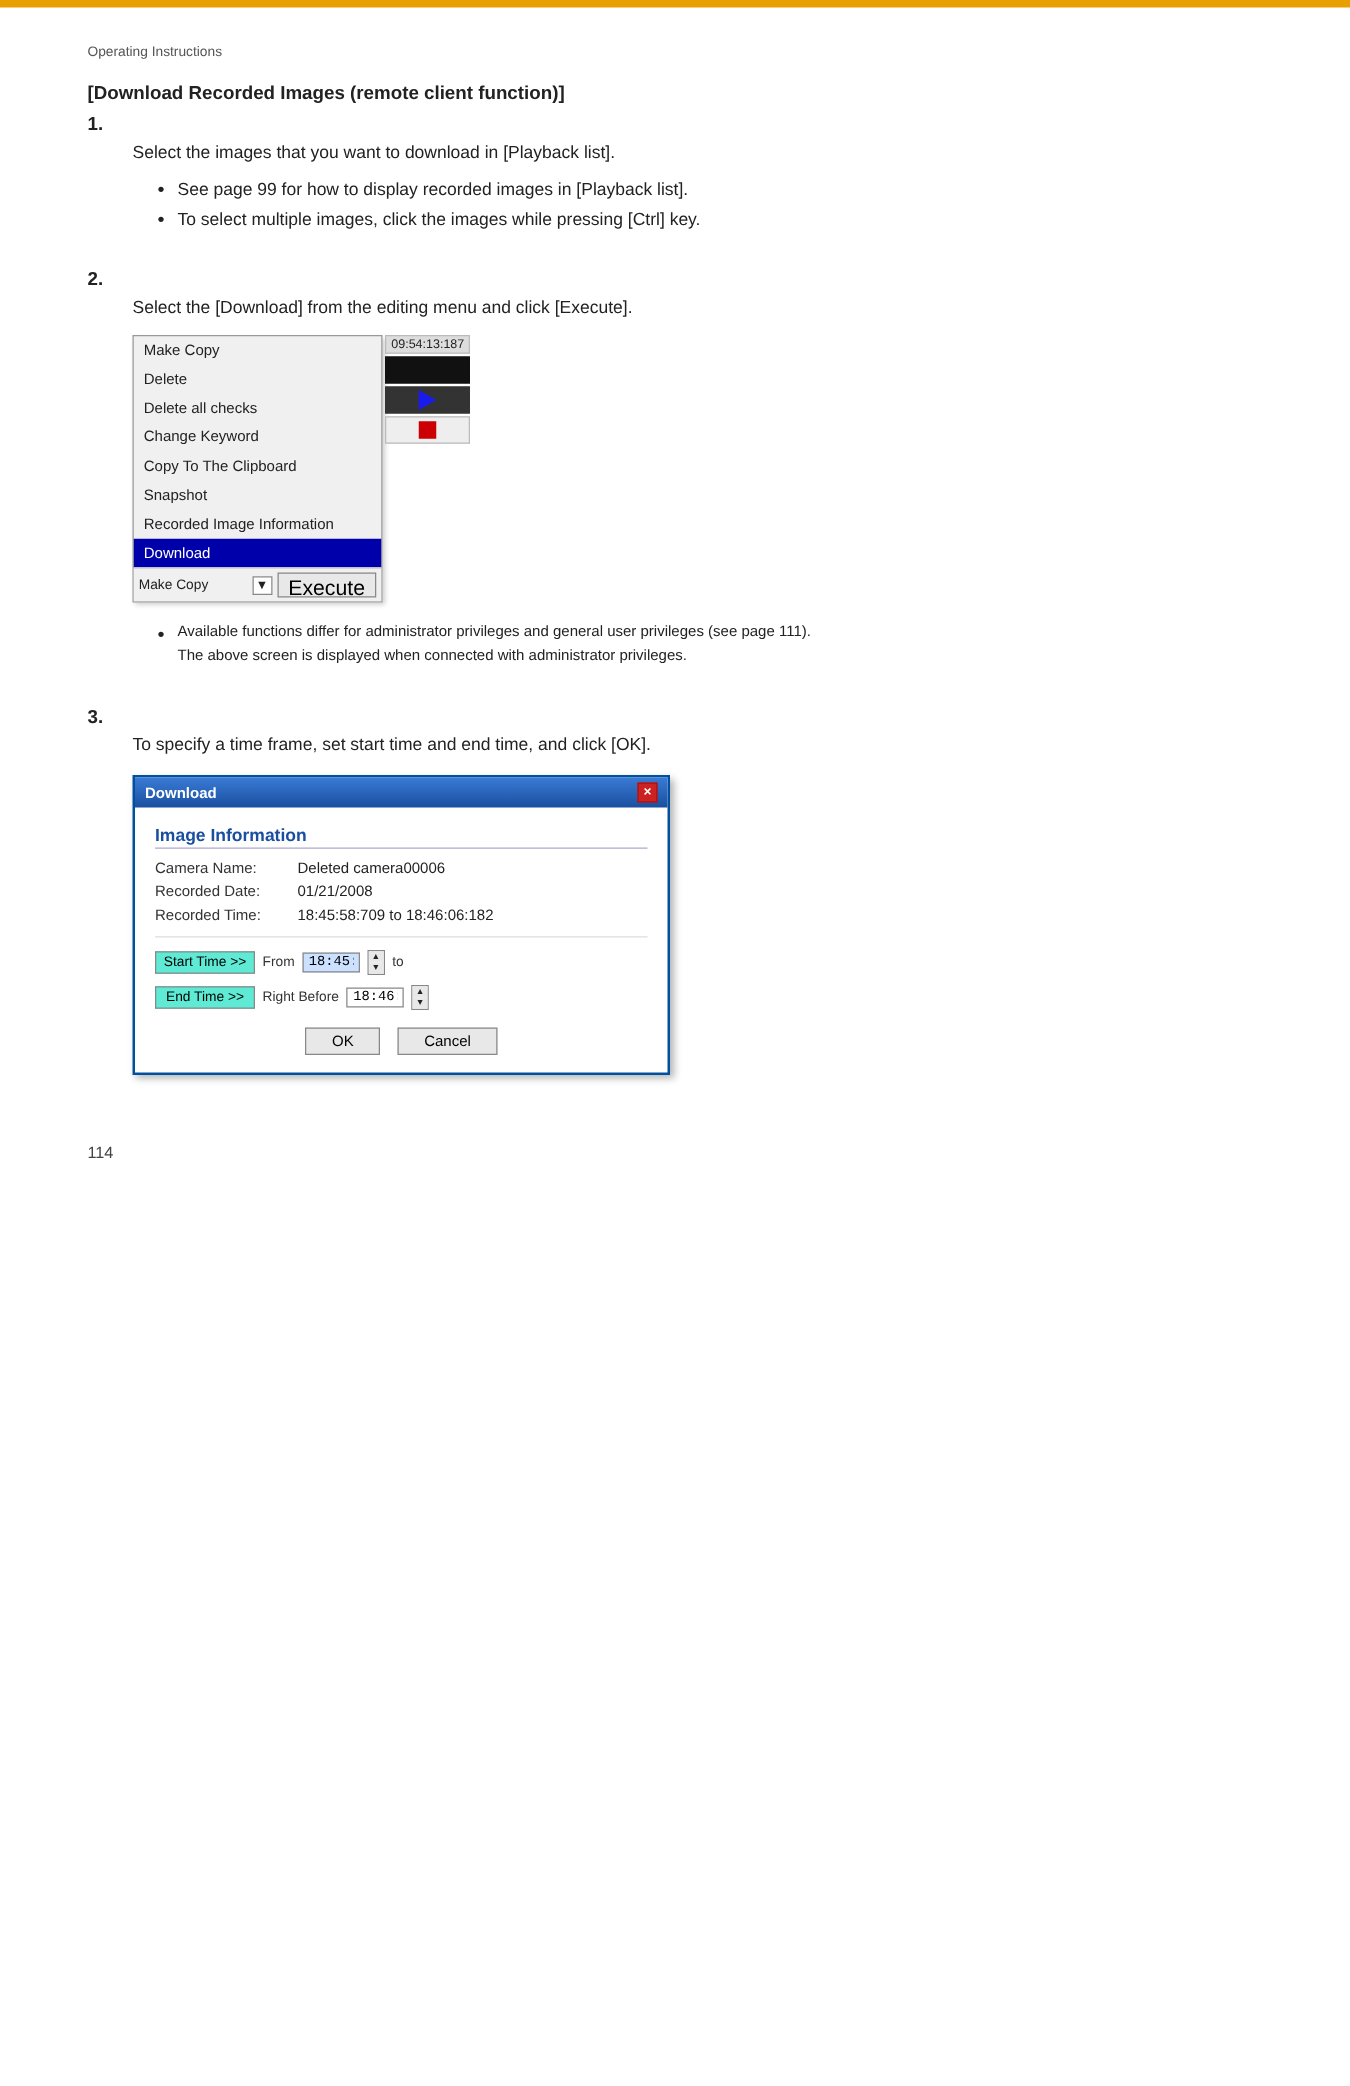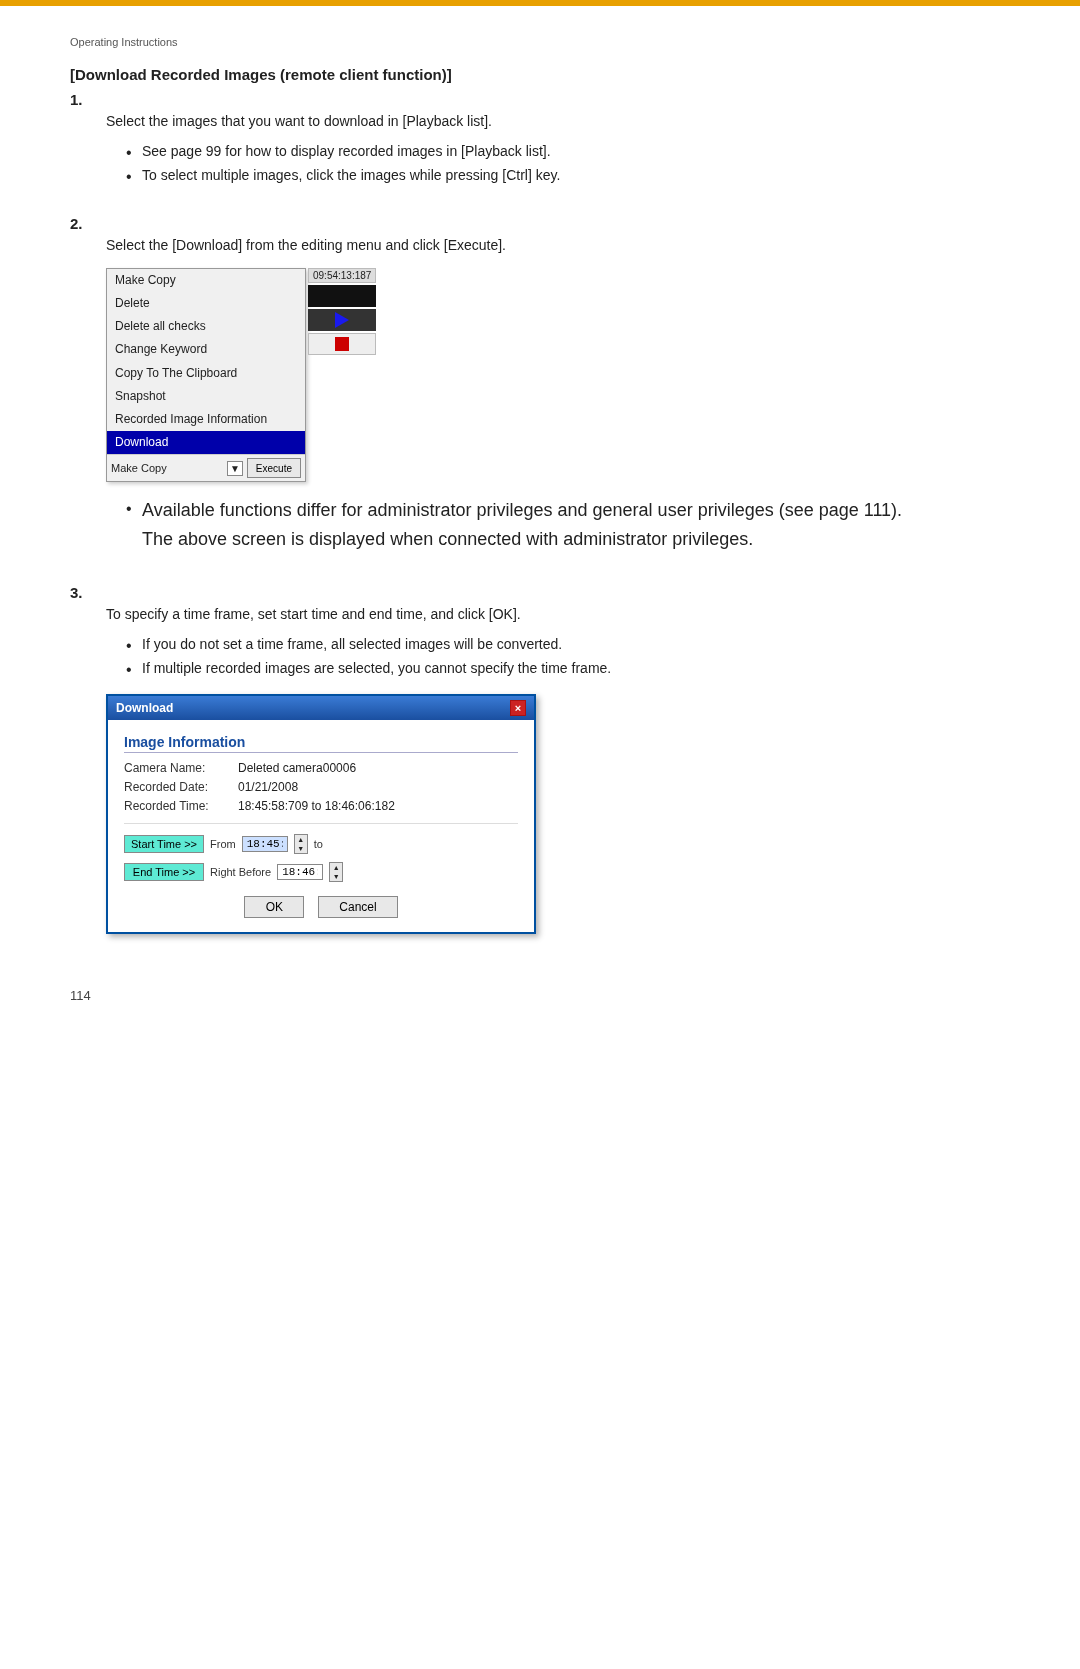--- a/index.html
+++ b/index.html
@@ -132,34 +132,34 @@
     .execute-row {
       display: flex;
       align-items: center;
       gap: 4px;
       padding: 3px 4px;
       background: #f0f0f0;
       border-top: 1px solid #ccc;
     }
 
     .execute-btn {
-      font-size: 10px;
+      font-size: 17px;
       border: 1px solid #888;
       background: #e8e8e8;
       padding: 2px 8px;
       height: 20px;
       cursor: pointer;
     }
 
     .note-block {
       margin: 12px 0 12px 20px;
     }
 
     .note-block li {
-      font-size: 18px;
+      font-size: 12px;
       line-height: 1.6;
       margin-bottom: 4px;
     }
 
     
     .dialog-wrapper {
       margin: 14px 0;
     }
 
     .dialog-box {
@@ -372,24 +372,20 @@
       <ul class="bullet-list note-block">
         <li>Available functions differ for administrator privileges and general user privileges (see page 111).<br>The above screen is displayed when connected with administrator privileges.</li>
       </ul>
     </div>
   </div>
 
   <div class="step">
     <div class="step-number">3.</div>
     <div class="step-content">
       <div class="step-text">To specify a time frame, set start time and end time, and click [OK].</div>
-      <ul class="bullet-list">
-        <li>If you do not set a time frame, all selected images will be converted.</li>
-        <li>If multiple recorded images are selected, you cannot specify the time frame.</li>
-      </ul>
 
       <div class="dialog-wrapper">
         <div class="dialog-box">
           <div class="dialog-titlebar">
             <span>Download</span>
             <div class="dialog-close-btn">×</div>
           </div>
           <div class="dialog-body">
             <div class="dialog-section-title">Image Information</div>
 

